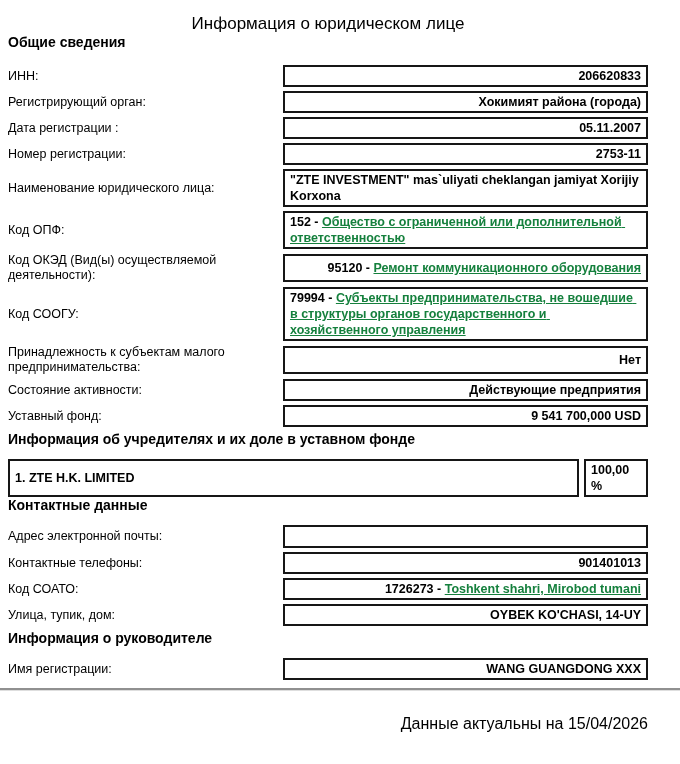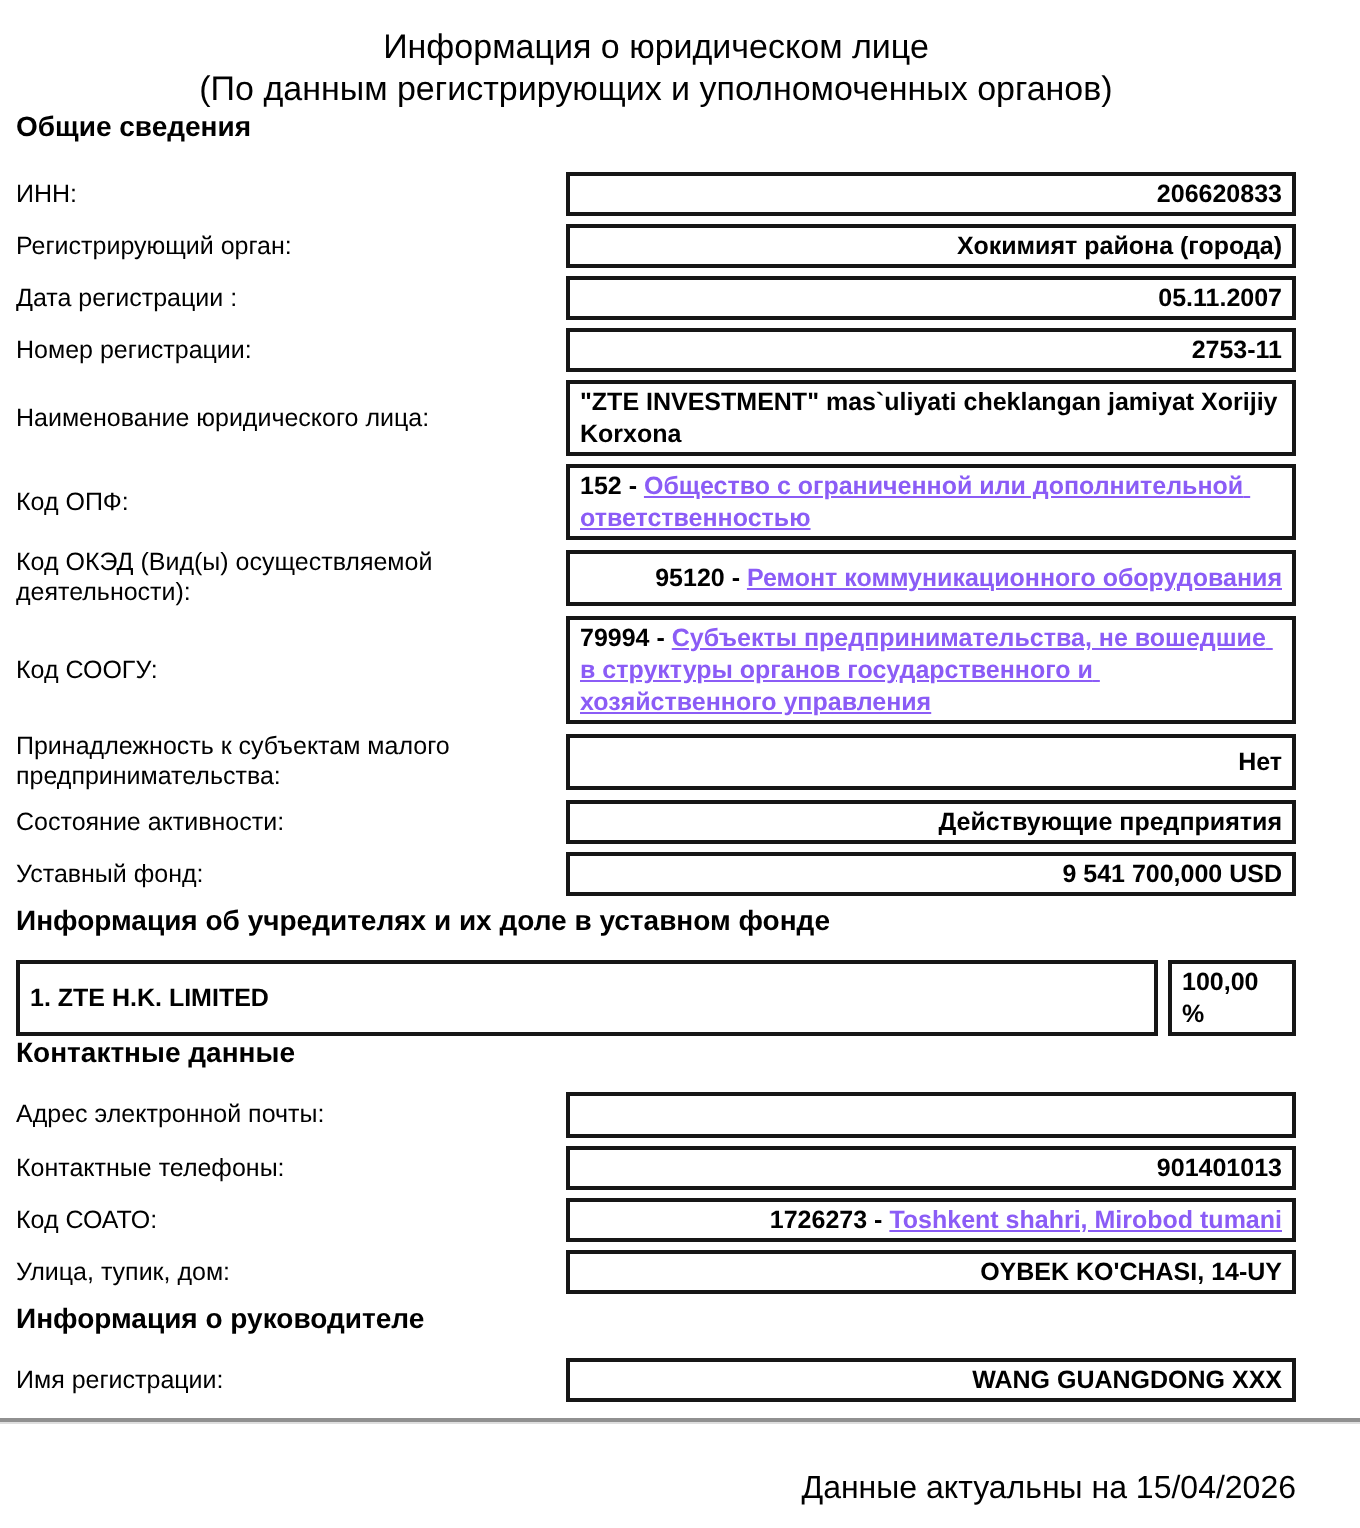--- a/index.html
+++ b/index.html
@@ -26,21 +26,21 @@
   .row { display:flex; align-items:center; margin-bottom:4px; }
   .row .label {
     flex:0 0 275px; width:275px; box-sizing:border-box; padding-right:28px;
     font-size:12.5px; line-height:15px; font-weight:400;
   }
   .vbox {
     flex:1; box-sizing:border-box; border:2px solid #161616; background:#fff;
     min-height:20px; display:flex; align-items:center; padding:1px 5px;justify-content:flex-end;
   }
   .vtext { font-size:12.5px; font-weight:700; line-height:16px; white-space:pre-wrap; }
-  .lnk { color:#8b5cf6; text-decoration:underline; cursor:pointer; }
+  .lnk { color:#15803d; text-decoration:underline; cursor:pointer; }
   .row.tall  .vbox { min-height:28px; }
   .row.email .vbox { min-height:23px; }
 
   .founder-row { display:flex; margin-top:12px; }
   .fbox {
     box-sizing:border-box; border:2px solid #161616; background:#fff;
     min-height:25px; display:flex; align-items:center; padding:1px 5px;
   }
   .fbox-name  { flex:1; }
   .fbox-share { flex:0 0 64px; width:64px; margin-left:5px; }
@@ -51,21 +51,20 @@
   }
   .footer { margin-top:24px; text-align:right; font-size:16px; font-weight:400; }
 </style>
 </head>
 <body>
 
 <div class="page">
 
   <div class="doc-title">
     <div>Информация о юридическом лице</div>
-    <div>(По данным регистрирующих и уполномоченных органов)</div>
   </div>
 
   <h2 class="section general-heading">Общие сведения</h2>
 
   <div class="form">
 
     <div class="row">
       <div class="label">ИНН:</div>
       <div class="vbox">
         <div class="vtext">206620833</div>

